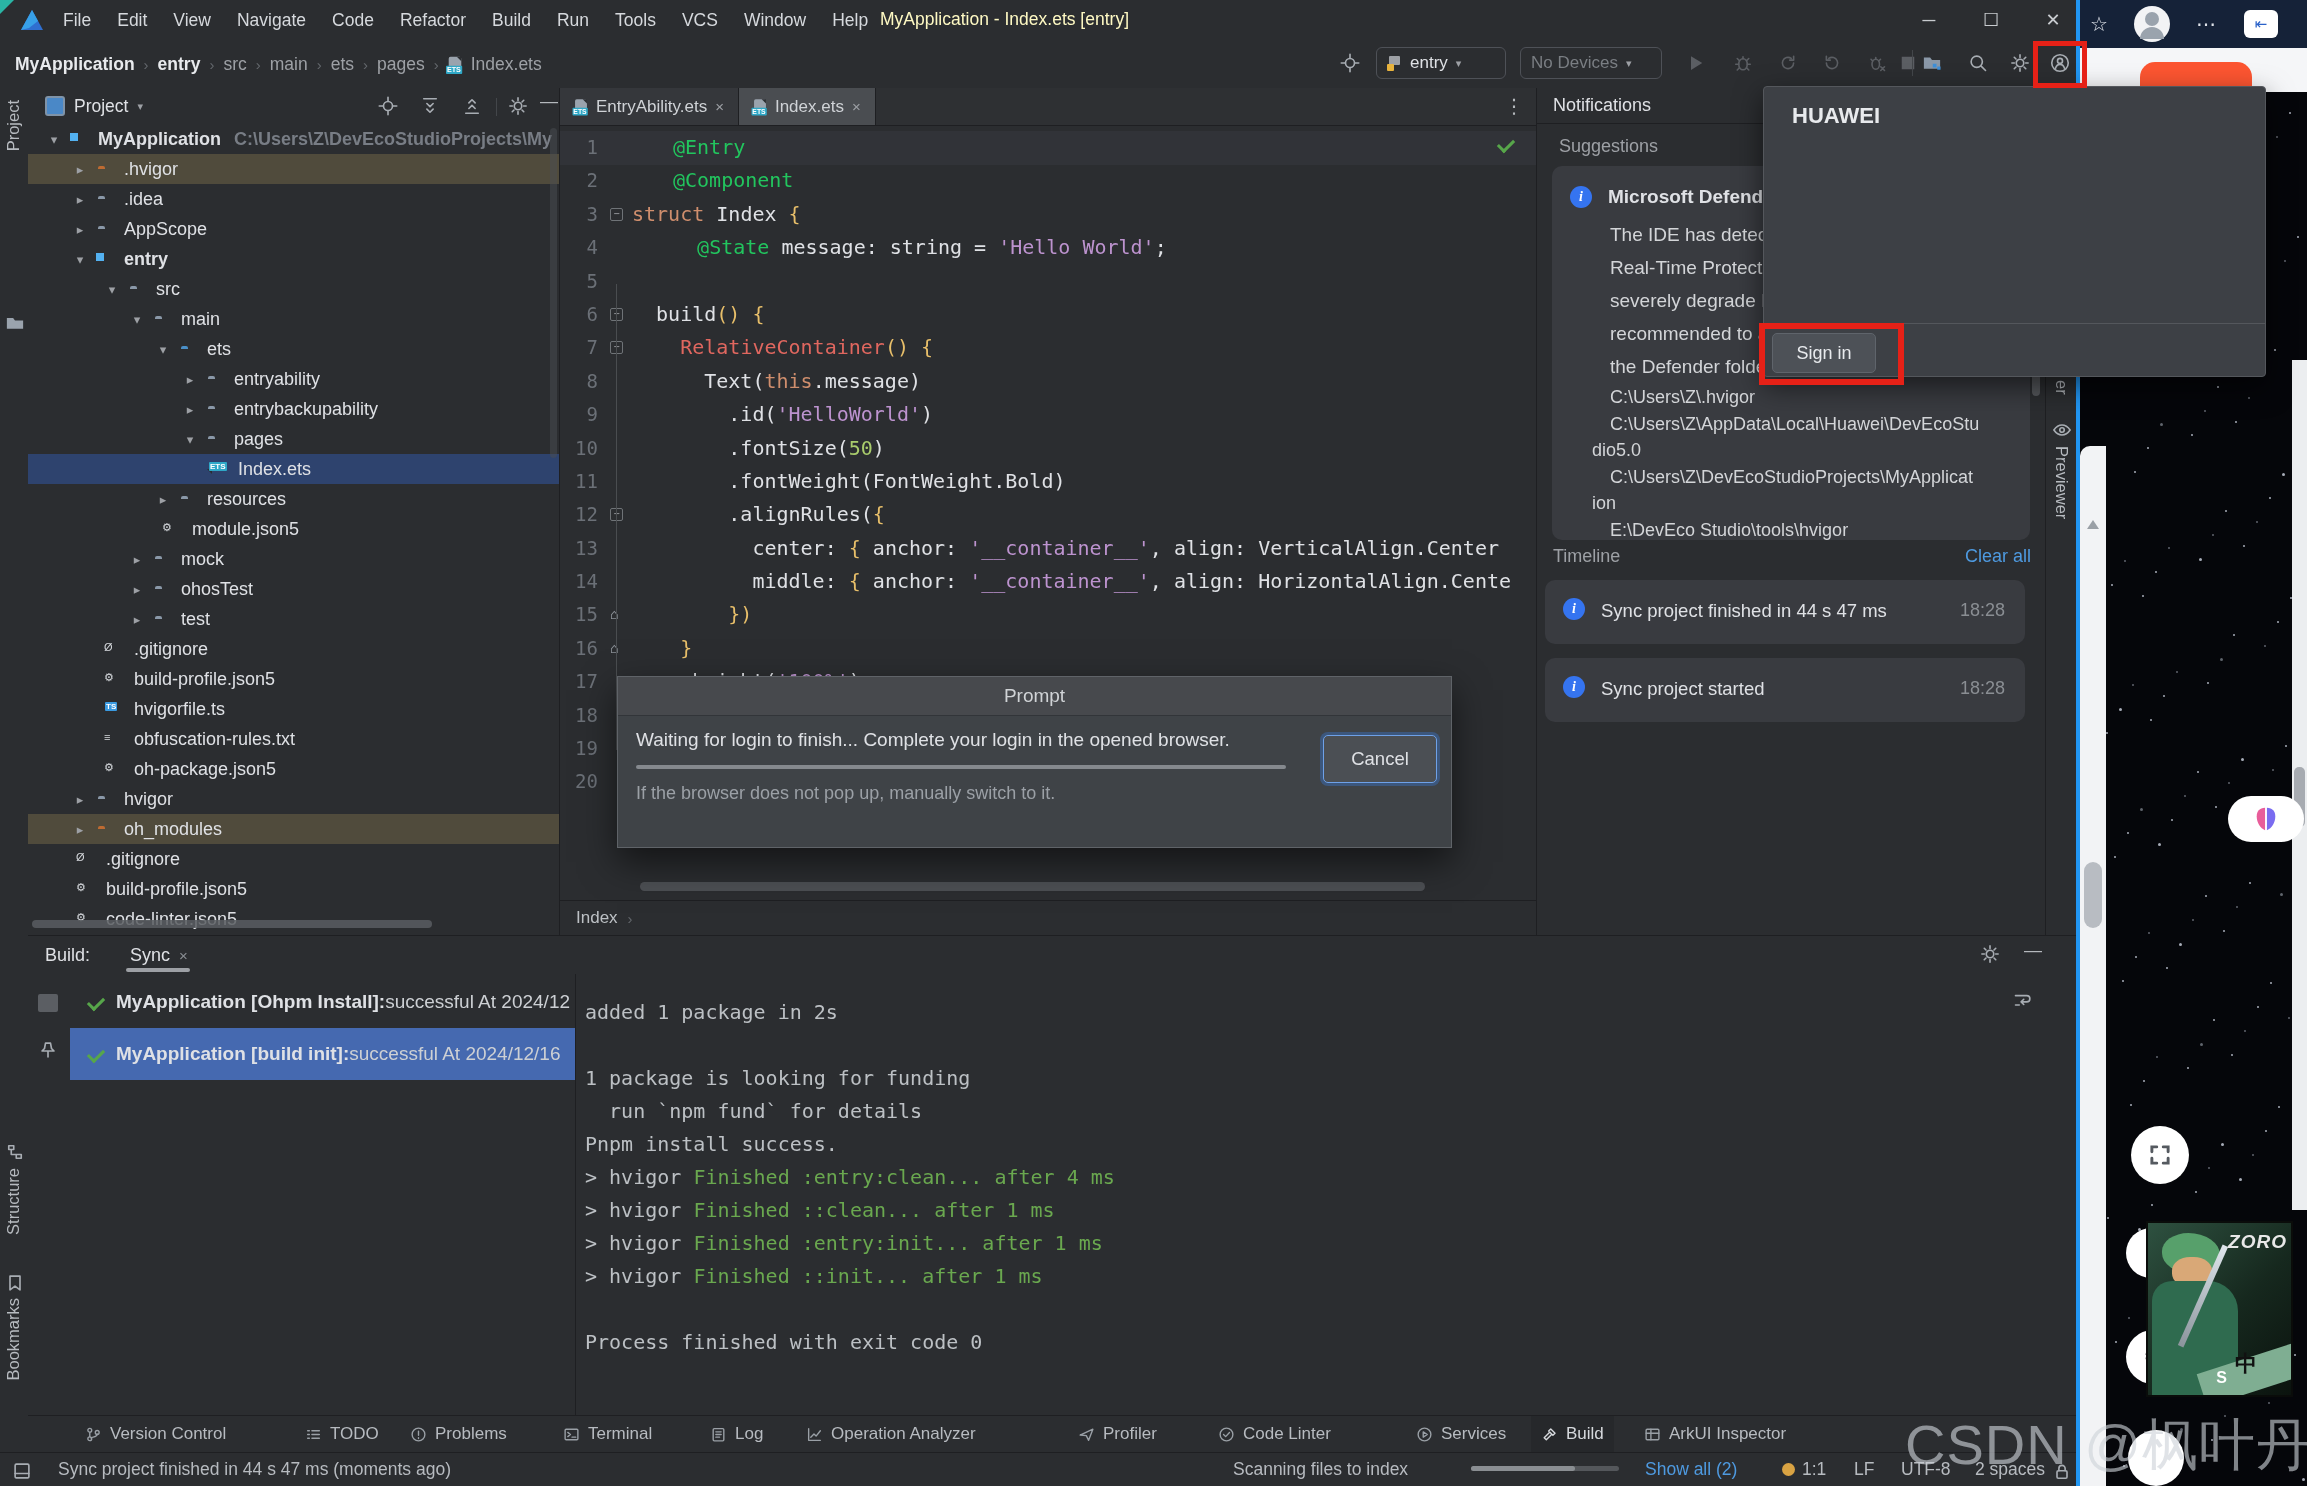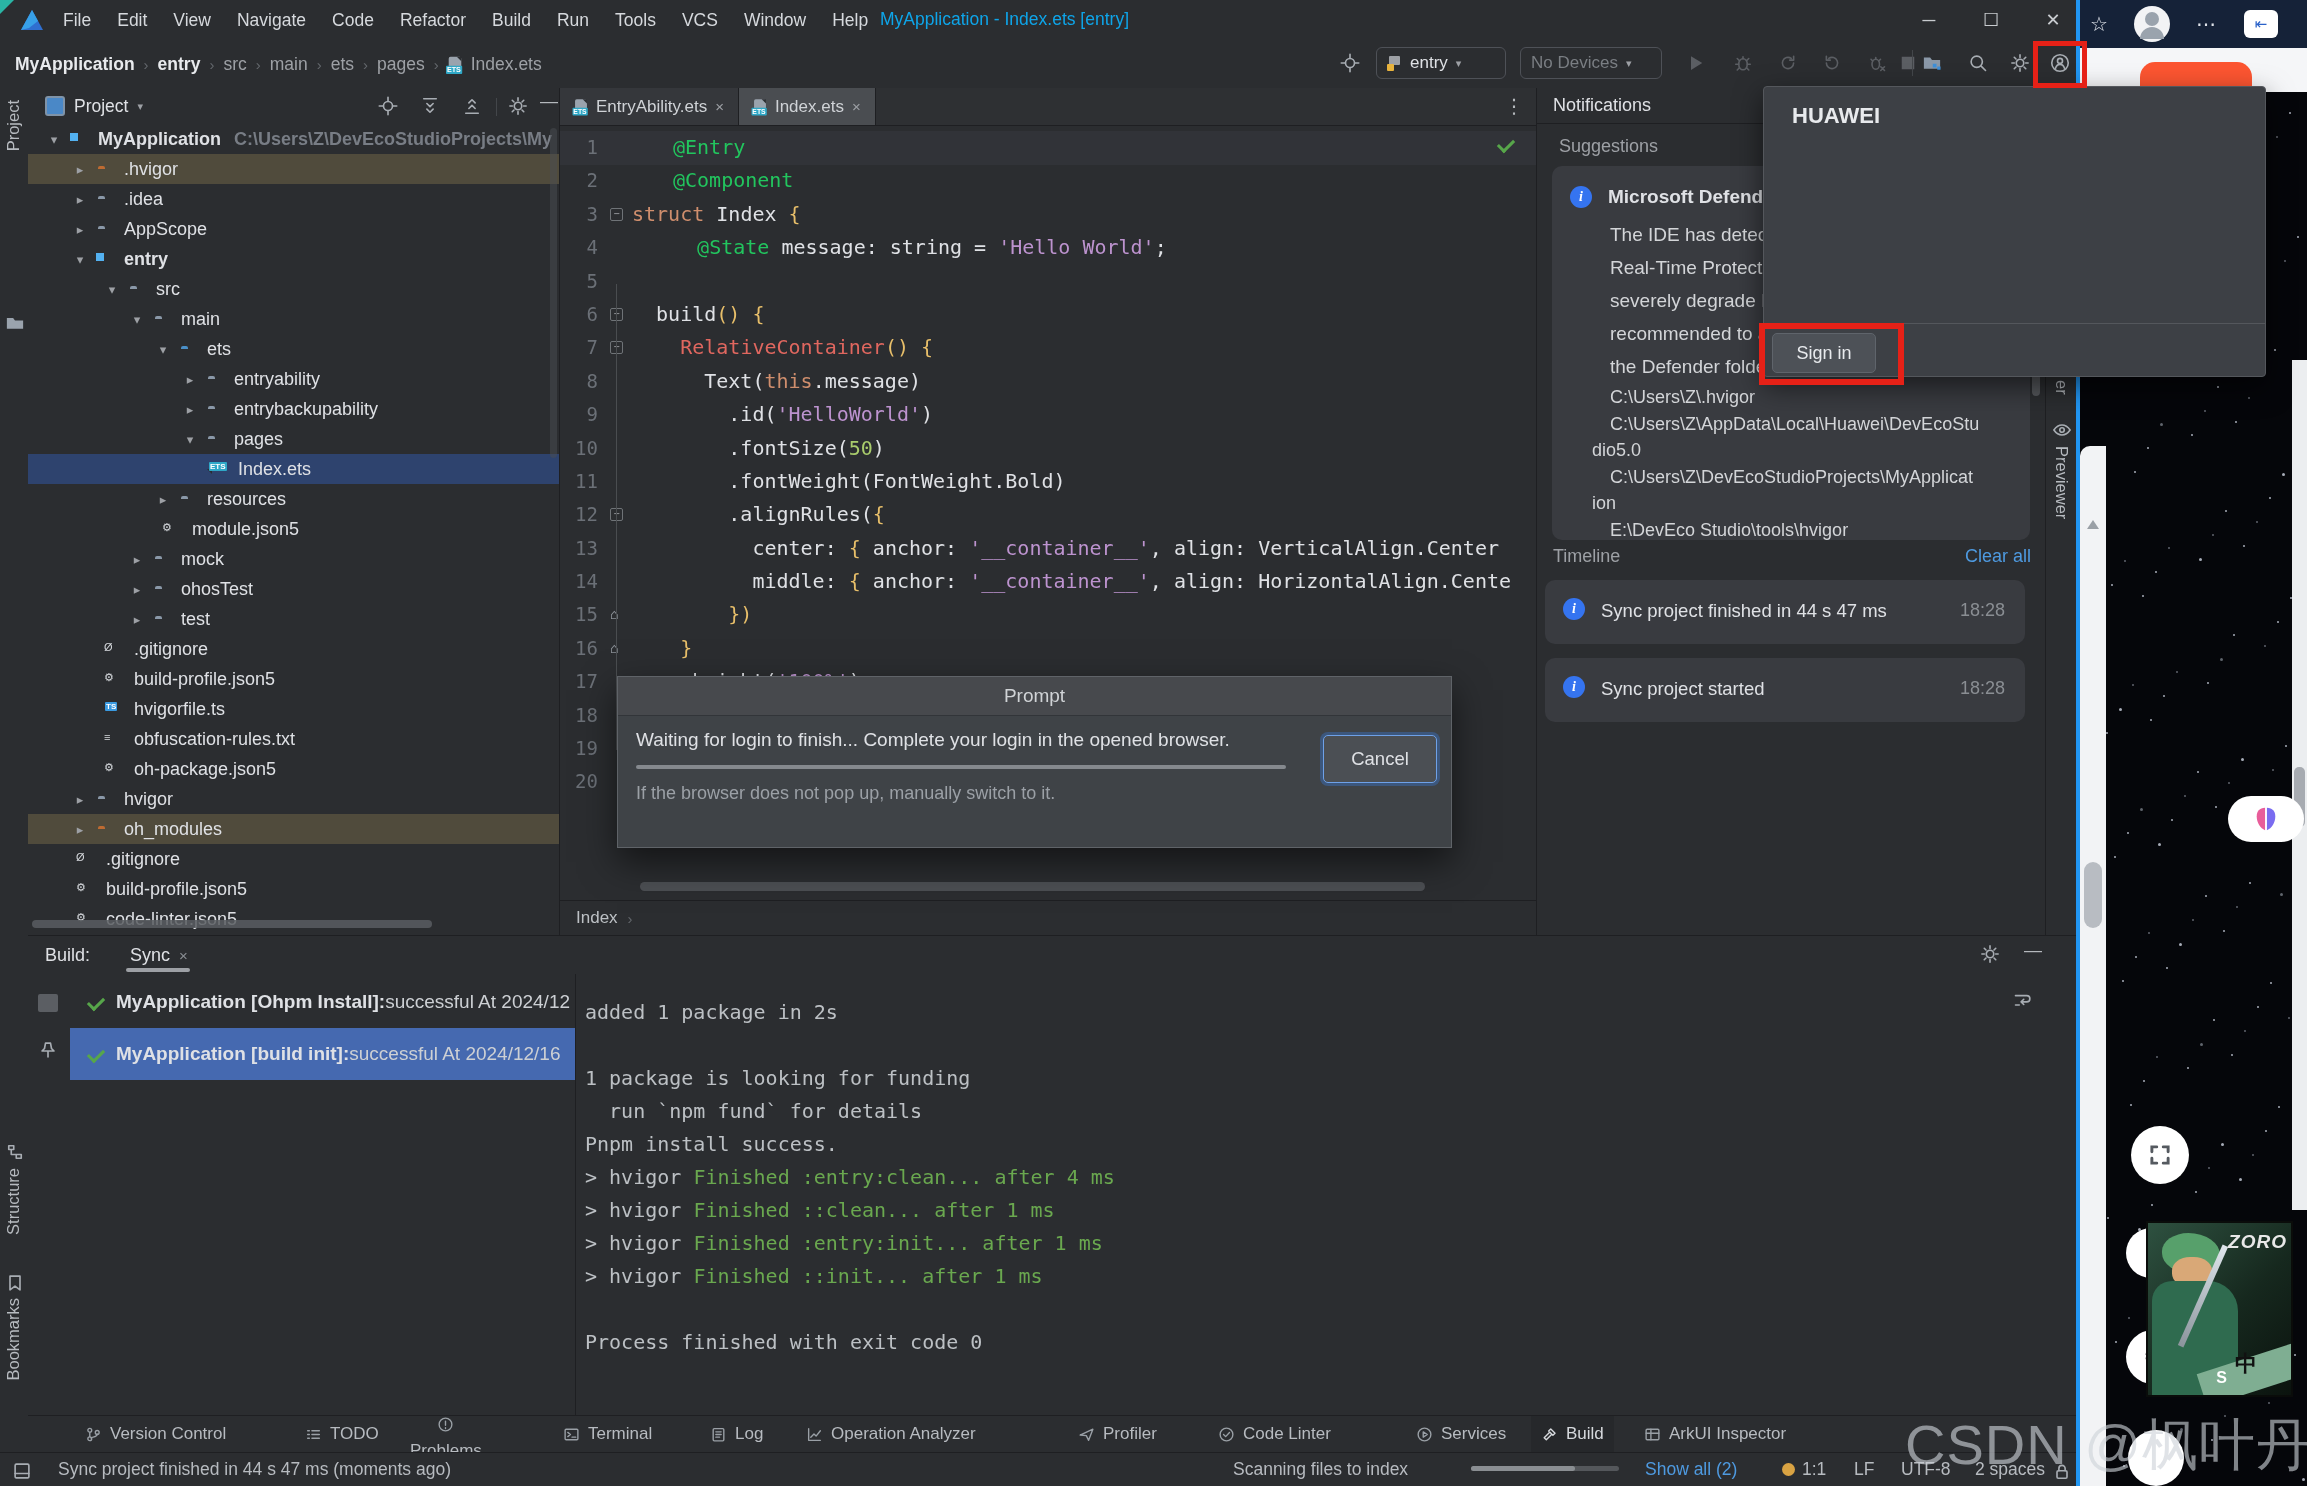--- a/index.html
+++ b/index.html
@@ -5,21 +5,21 @@
   html,body{margin:0;padding:0;background:#141517;}
   #app{position:relative;width:2307px;height:1486px;background:#2b2d30;overflow:hidden;
        font-family:"Liberation Sans",sans-serif;color:#dfe1e5;font-size:17px;}
   .abs{position:absolute;}
   
   #menubar{left:0;top:0;width:2307px;height:40px;background:#2b2d30;border-bottom:1px solid #1e1f22;}
   #corner-teal{left:0;top:0;width:0;height:0;border-top:14px solid #2ab5a5;border-right:14px solid transparent;}
   #logo{left:20px;top:9px;}
   #menu-items{left:50px;top:0;display:flex;height:40px;align-items:center;}
   .menu-item{padding:0 13px;color:#d6d9dd;font-size:17.5px;cursor:default;}
-  #win-title{left:880px;top:9px;color:#0ea5e9;font-size:17.5px;}
+  #win-title{left:880px;top:9px;color:#fef9c3;font-size:17.5px;}
   #win-controls{right:240px;top:0;display:flex;height:40px;align-items:center;gap:34px;color:#c9ccd0;font-size:18px;}
   .winbtn{width:28px;text-align:center;}
   #row2{left:0;top:40px;width:2307px;height:48px;background:#2b2d30;border-bottom:1px solid #1e1f22;}
   #crumbs{left:15px;top:40px;height:48px;display:flex;align-items:center;gap:9px;font-size:17.5px;}
   .crumb{color:#9da0a5;} .crumb.bold{color:#e8eaed;font-weight:bold;}
   .crumb-sep{color:#63676c;font-size:15px;}
   
   .tb-box{position:absolute;top:47px;height:32px;border:1px solid #4e5157;border-radius:6px;
           display:flex;align-items:center;gap:8px;padding:0 10px;box-sizing:border-box;}
   .caret{font-size:11px;color:#9da0a5;}
@@ -680,21 +680,21 @@
         <span>Version Control</span>
       </div>
       <div class="bb-item" style="left: 267px;">
         <span>
           <svg width="17" height="17" viewBox="0 0 16 16" fill="none" stroke="#9aa0a6" stroke-width="1.3" stroke-linecap="round" stroke-linejoin="round">
             <path d="M2.5 4.5h1.6M2.5 8h1.6M2.5 11.5h1.6M6.5 4.5h7M6.5 8h7M6.5 11.5h7"></path>
           </svg>
         </span>
         <span>TODO</span>
       </div>
-      <div class="bb-item" style="left: 372px; flex-direction: column;">
+      <div class="bb-item" style="left: 372px;">
         <span>
           <svg width="17" height="17" viewBox="0 0 16 16" fill="none" stroke="#9aa0a6" stroke-width="1.3" stroke-linecap="round" stroke-linejoin="round">
             <circle cx="8" cy="8" r="6"></circle>
             <path d="M8 4.8v4M8 11v.8"></path>
           </svg>
         </span>
         <span>Problems</span>
       </div>
       <div class="bb-item" style="left: 525px;">
         <span>

